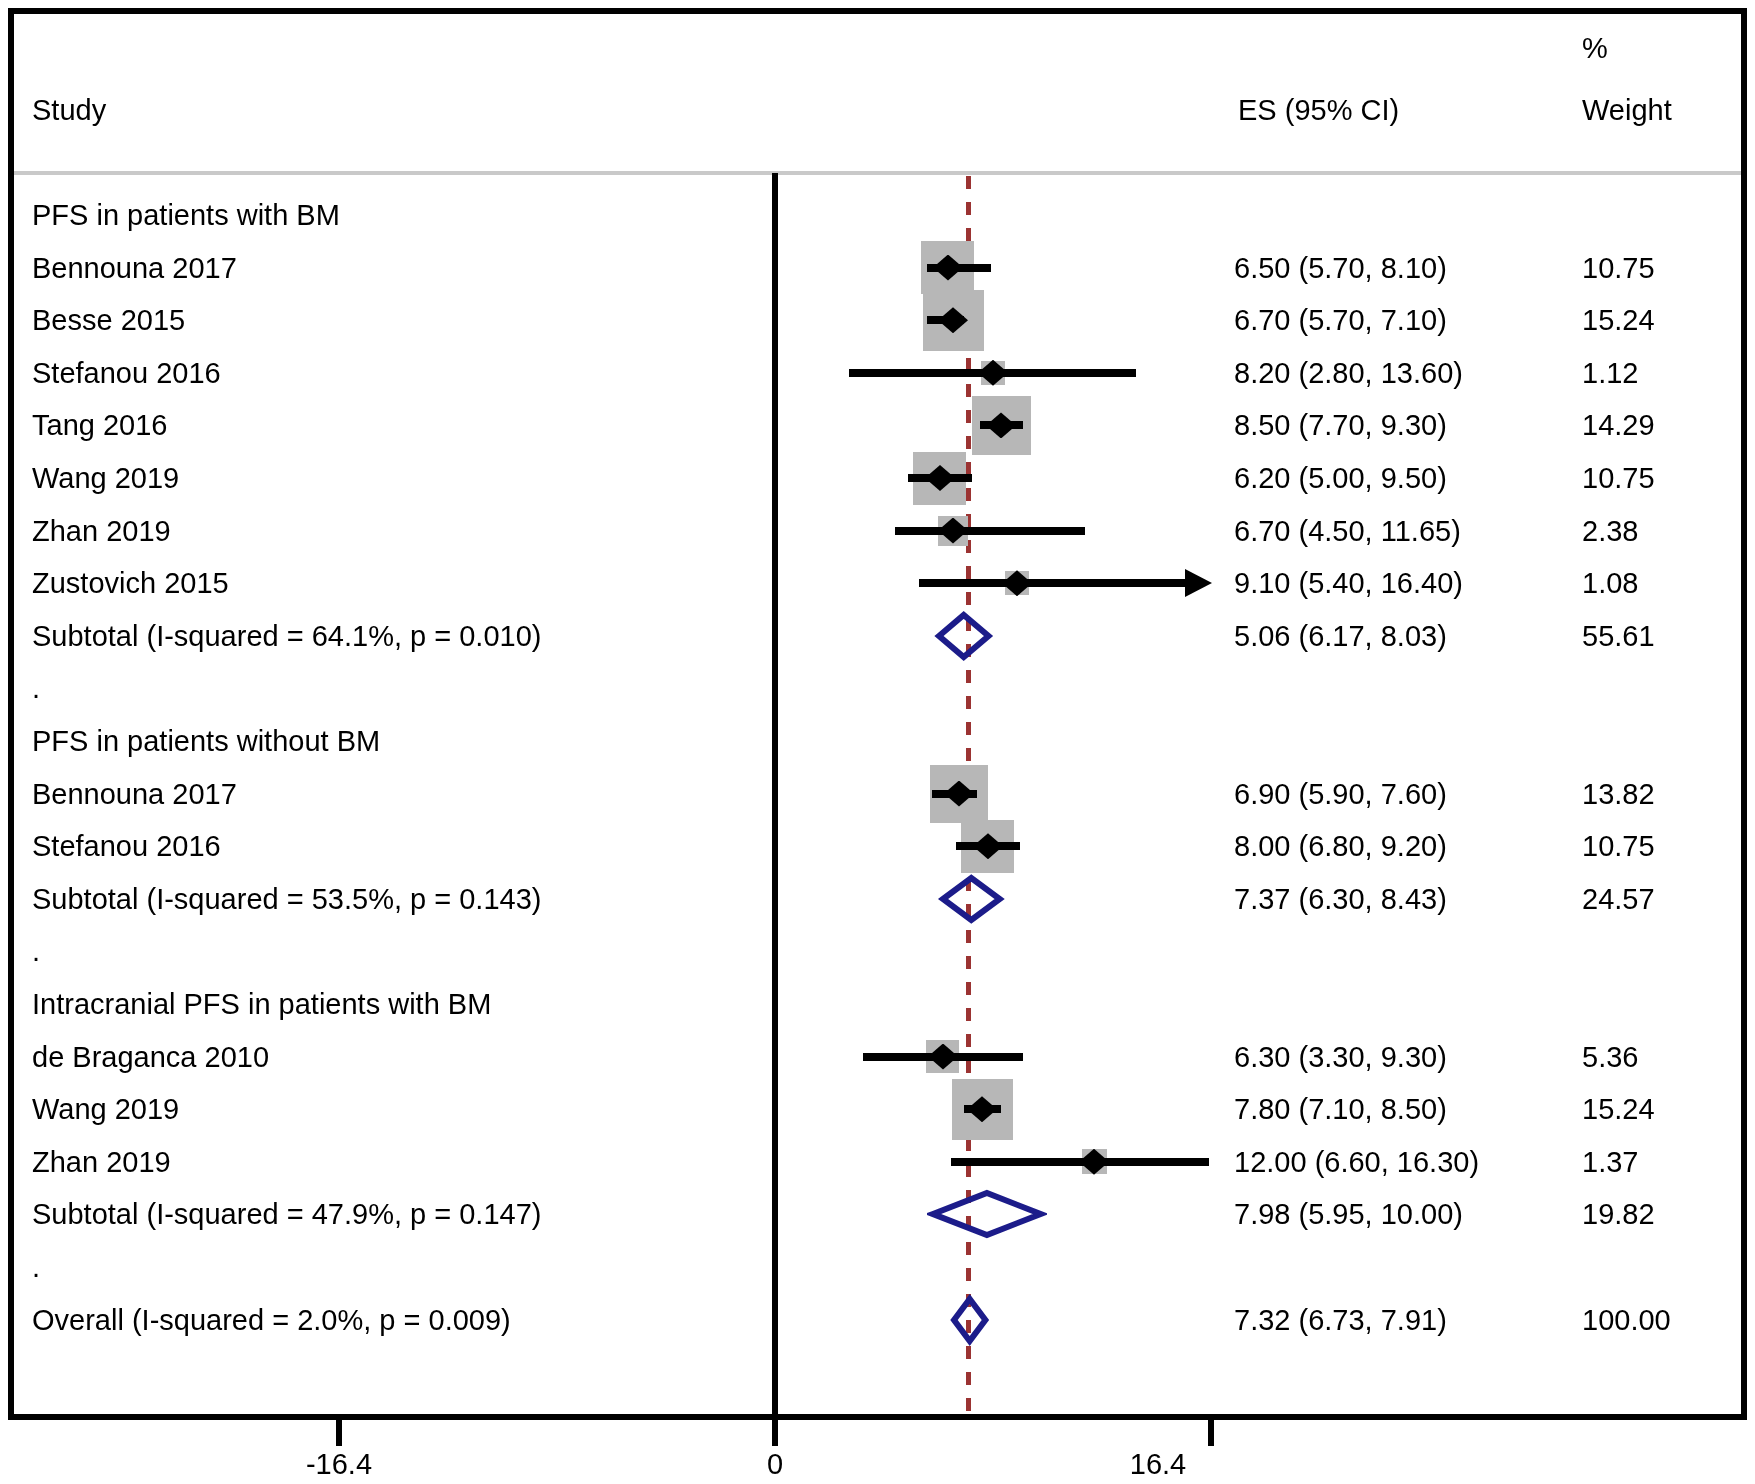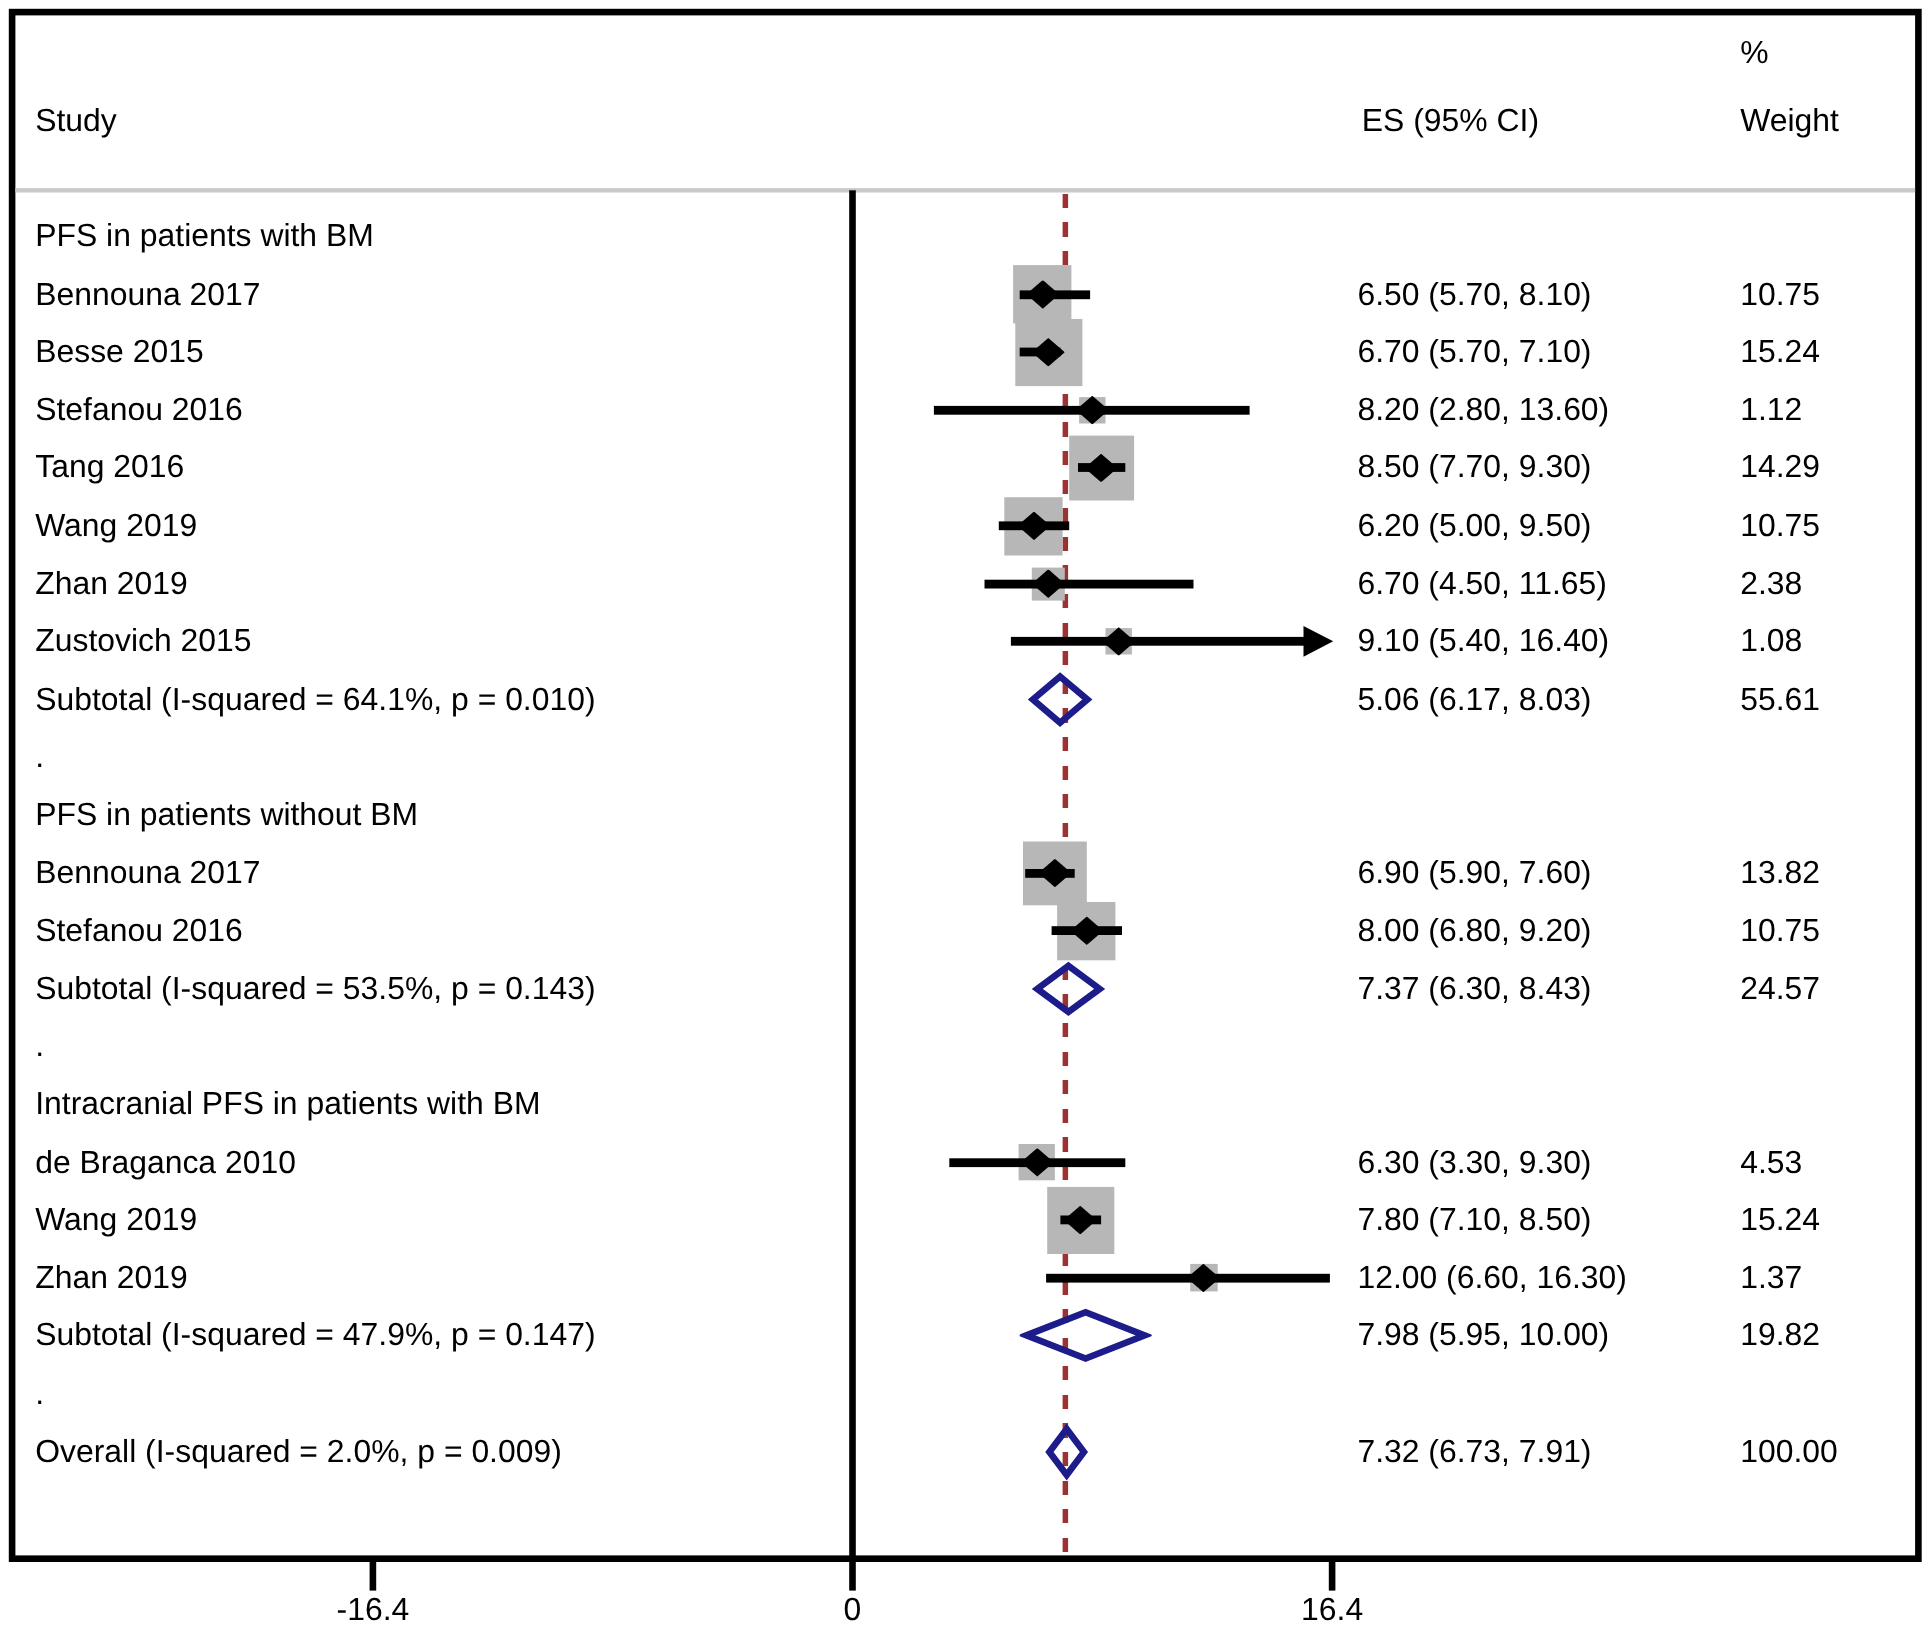--- a/index.html
+++ b/index.html
@@ -110,21 +110,21 @@
       <div class="t txt-layer" style="left:32px;top:878.8000000000001px">Subtotal  (I-squared = 53.5%, p = 0.143)</div>
       <div class="t txt-layer" style="left:1234px;top:878.8000000000001px">7.37 (6.30, 8.43)</div>
       <div class="t txt-layer" style="left:1582px;top:878.8000000000001px">24.57</div>
       <div class="t txt-layer" style="left:32px;top:931.4px">.</div>
       <div class="t txt-layer" style="left:32px;top:984px">Intracranial PFS in patients with BM</div>
       <div class="sq" style="left:926px;top:1040px;width:33px;height:33px"></div>
       <div class="ci" style="left:863px;top:1052.6px;width:160px"></div>
       <div class="mk" style="left:928px;top:1043.6px"></div>
       <div class="t txt-layer" style="left:32px;top:1036.6px">de Braganca 2010</div>
       <div class="t txt-layer" style="left:1234px;top:1036.6px">6.30 (3.30, 9.30)</div>
-      <div class="t txt-layer" style="left:1582px;top:1036.6px">4.53</div>
+      <div class="t txt-layer" style="left:1582px;top:1036.6px">5.36</div>
       <div class="sq" style="left:952px;top:1079px;width:61px;height:61px"></div>
       <div class="ci" style="left:964px;top:1105.2px;width:37px"></div>
       <div class="mk" style="left:967px;top:1096.2px"></div>
       <div class="t txt-layer" style="left:32px;top:1089.2px">Wang 2019</div>
       <div class="t txt-layer" style="left:1234px;top:1089.2px">7.80 (7.10, 8.50)</div>
       <div class="t txt-layer" style="left:1582px;top:1089.2px">15.24</div>
       <div class="sq" style="left:1082px;top:1149px;width:25px;height:25px"></div>
       <div class="ci" style="left:951px;top:1157.8000000000002px;width:258px"></div>
       <div class="mk" style="left:1079px;top:1148.8000000000002px"></div>
       <div class="t txt-layer" style="left:32px;top:1141.8000000000002px">Zhan 2019</div>
@@ -145,15 +145,15 @@
       <div class="t txt-layer" style="left:1582px;top:1299.6000000000001px">100.00</div>
     </div>
 
 
   <div id="axis">
       <div class="tick" style="left: 336px;"></div>
       <div class="ticklabel" style="left: 269px;">-16.4</div>
       <div class="tick" style="left: 772px;"></div>
       <div class="ticklabel" style="left: 705px;">0</div>
       <div class="tick" style="left: 1208px;"></div>
-      <div class="ticklabel" style="left: 1141px;">16.4</div>
+      <div class="ticklabel" style="left: 1088px;">16.4</div>
     </div>
 </div>
 
 </body></html>

